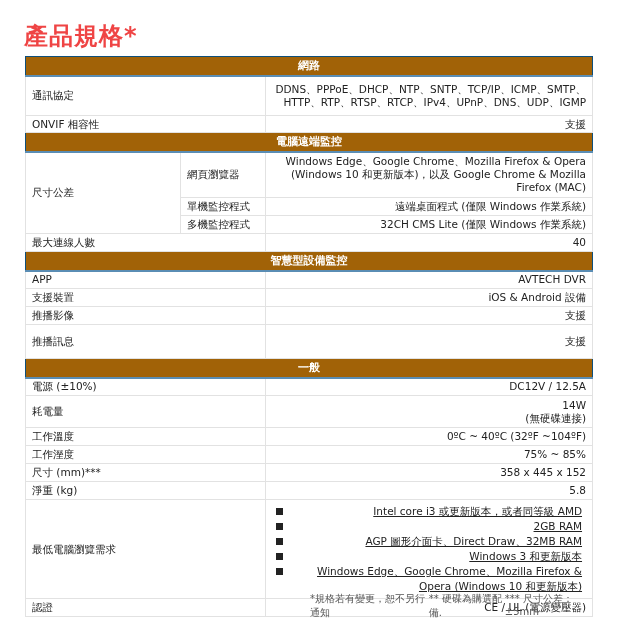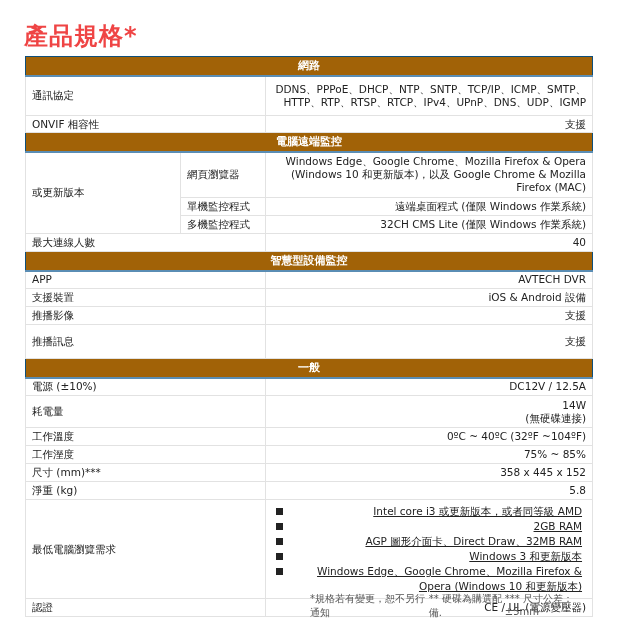--- a/index.html
+++ b/index.html
@@ -61,21 +61,21 @@
   </tr>
   <tr style="height:17px">
     <td colspan="2" class="label">ONVIF 相容性</td>
     <td class="value">支援</td>
   </tr>
 
   <tr class="section">
     <td colspan="3">電腦遠端監控</td>
   </tr>
   <tr style="height:46px">
-    <td rowspan="3" class="label">或更新版本</td>
+    <td rowspan="3" class="label">尺寸公差</td>
     <td class="label sub">網頁瀏覽器</td>
     <td class="value">Windows Edge、Google Chrome、Mozilla Firefox &amp; Opera (Windows 10 和更新版本)，以及 Google Chrome &amp; Mozilla Firefox (MAC)</td>
   </tr>
   <tr class="dashed" style="height:18px">
     <td class="label sub">單機監控程式</td>
     <td class="value">遠端桌面程式 (僅限 Windows 作業系統)</td>
   </tr>
   <tr class="dashed" style="height:18px">
     <td class="label sub">多機監控程式</td>
     <td class="value">32CH CMS Lite (僅限 Windows 作業系統)</td>

